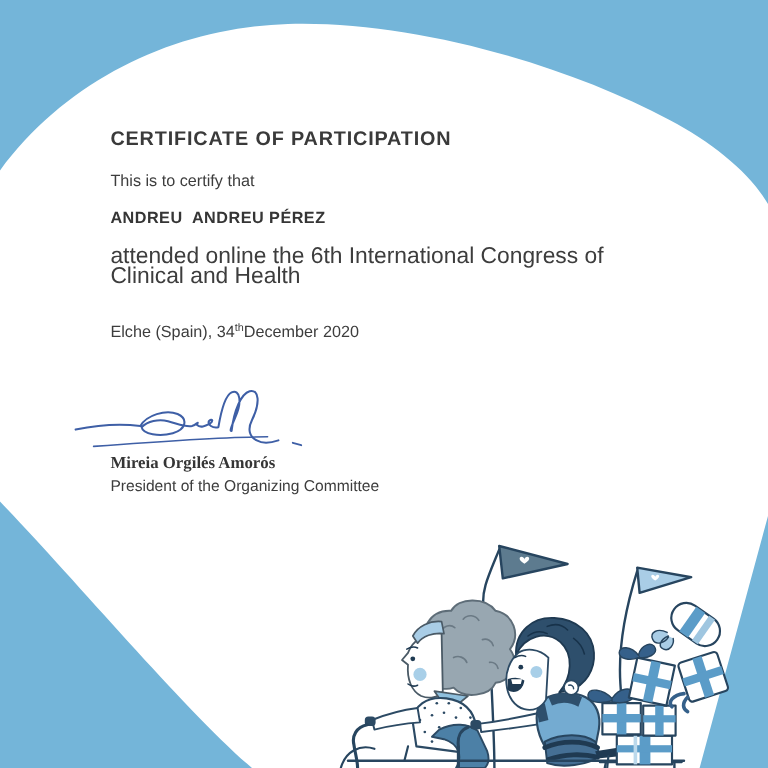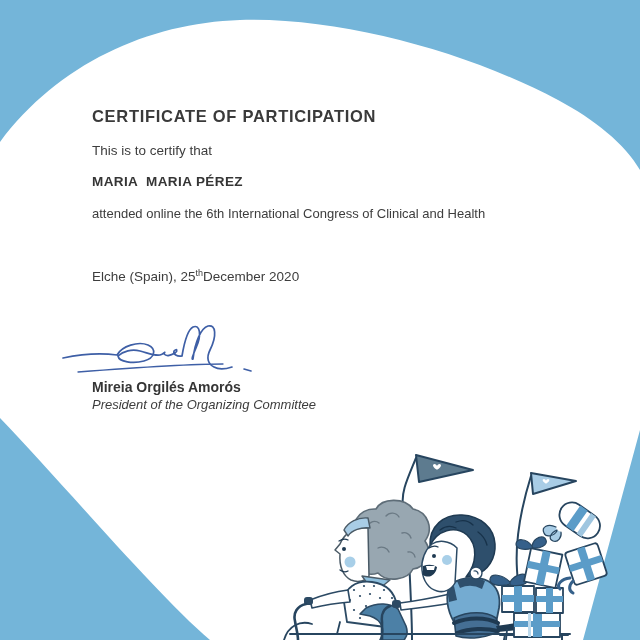--- a/index.html
+++ b/index.html
@@ -7,51 +7,51 @@
     position:relative;width:640px;height:640px;overflow:hidden;
     background:#74b5d9;
     font-family:"Liberation Sans",sans-serif;
     color:#3d3d3d;
   }
   .bg-svg{position:absolute;left:0;top:0;}
   .abs{position:absolute;}
   .title{left:92px;top:107px;font-size:16.5px;font-weight:600;letter-spacing:.7px;color:#3a3a3a;}
   .intro{left:92px;top:143px;font-size:13.5px;}
   .recipient{left:92px;top:174px;font-size:13.5px;font-weight:700;letter-spacing:.4px;white-space:pre;color:#353535;}
-  .bodytext{left:92px;top:205px;font-size:13px;line-height:17px;width:470px;}
+  .bodytext{left:92px;top:205px;font-size:19px;line-height:17px;width:470px;}
   .datewrap{left:92px;top:269px;font-size:13.5px;}
   .datewrap sup{font-size:9px;line-height:0;}
   .sig-svg{position:absolute;left:60px;top:320px;}
-  .signer-name{left:92px;top:379px;font-size:14px;font-weight:700;color:#353535;}
-  .signer-title{left:92px;top:397px;font-size:13px;font-style:italic;}
+  .signer-name{left:92px;top:379px;font-size:14px;font-weight:700;color:#353535;font-family:Liberation Serif, serif;}
+  .signer-title{left:92px;top:397px;font-size:13px;}
   .illus-svg{position:absolute;left:280px;top:430px;}
 </style>
 </head>
 <body>
 
 <div class="stage">
 
   <svg class="bg-svg" width="640" height="640" viewBox="0 0 640 640">
     <path d="M0,142 C58,64 148,23 240,20 C342,17 470,53 558,100
              C594,119 625,144 640,170 L640,430 L583,640 L210,640
              C154,592 60,480 0,418 Z" fill="#ffffff"></path>
   </svg>
 
   <div class="abs title">CERTIFICATE OF PARTICIPATION</div>
 
   <div class="abs intro">This is to certify that</div>
 
-  <div class="abs recipient">MARIA  MARIA PÉREZ</div>
+  <div class="abs recipient">ANDREU  ANDREU PÉREZ</div>
 
   <div class="abs bodytext">
     <div>attended online the 6th International Congress of Clinical and Health</div>
   </div>
 
   <div class="abs datewrap">
-    <span>Elche (Spain), 25</span><sup>th</sup><span>December 2020</span>
+    <span>Elche (Spain), 34</span><sup>th</sup><span>December 2020</span>
   </div>
 
   <svg class="sig-svg" width="200" height="56" viewBox="0 0 200 56">
     <g fill="none" stroke="#3e5fa6" stroke-linecap="round" stroke-linejoin="round">
       <path stroke-width="1.7" d="M3,38 C22,34 42,33 57,35
            C62,26 78,21 88,25 C97,29 95,38 84,41 C73,44 59,42 58,36
            C63,31 72,29 80,31 C88,33 94,36 100,35
            C104,34 106,30 104,34 C107,37 111,35 115,33
            C118,31 117,28 114,31 C113,34 117,37 122,36
            C124,24 127,10 133,7 C140,4 142,15 136,28 C133,35 131,40 133,39

